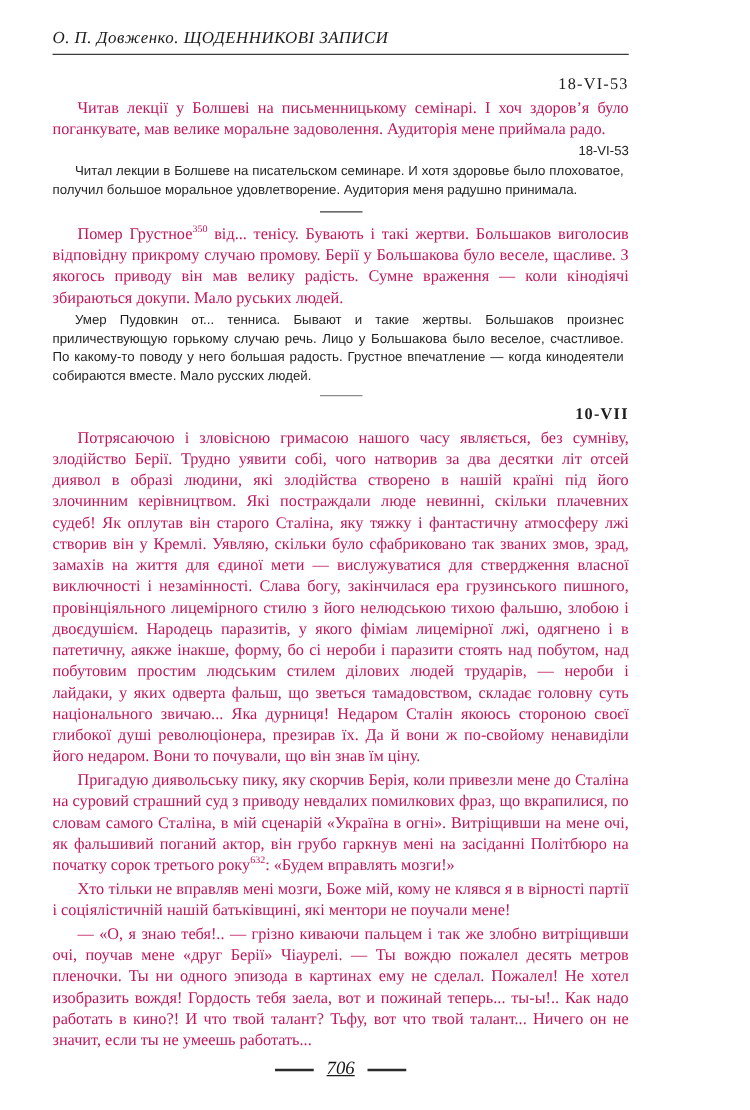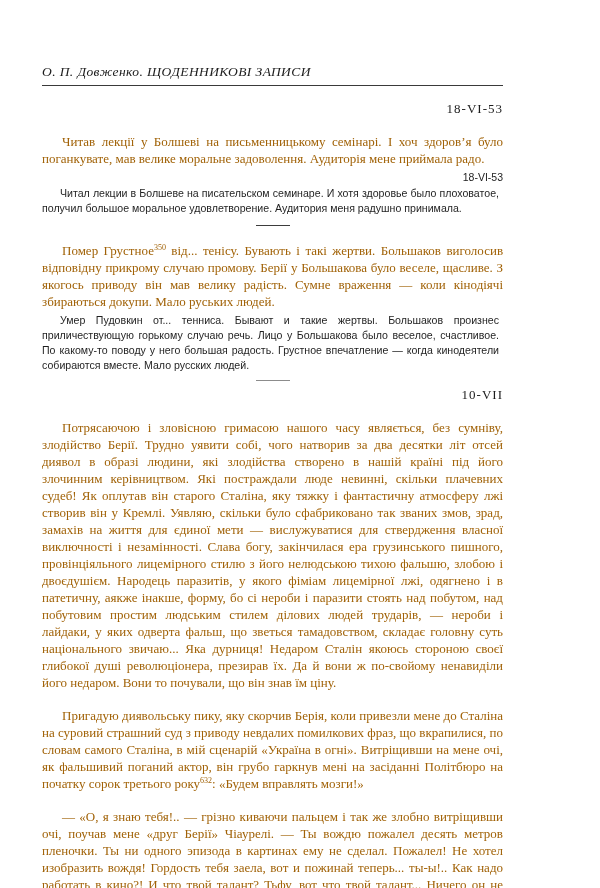--- a/index.html
+++ b/index.html
@@ -6,21 +6,21 @@
   body {
     width: 600px; height: 888px;
     background: #ffffff;
     color: #191919;
     font-family: "Liberation Serif", serif;
     overflow: hidden;
   }
   .page {
     box-sizing: border-box;
     width: 540px; height: 888px;
-    padding: 64px 37px 0 42px;
+    padding: 22px 37px 0 42px;
   }
   
   .running-header-title {
     font: italic 13.5px "Liberation Serif", serif;
     letter-spacing: 0.4px;
     color: #1c1c1c;
   }
   .header-rule {
     height: 0;
     border-top: 1.2px solid #3a3a3a;
@@ -38,22 +38,22 @@
     text-align: right;
     font: 10.5px "Liberation Sans", sans-serif;
     margin-top: 4px;
     color: #222;
   }
   
   .para-ua {
     font: 13px/17px "Liberation Serif", serif;
     text-align: justify;
     text-indent: 20px;
-    margin: 16px 0 0 0;
-    color: #a16207;
+    margin: 2px 0 0 0;
+    color: #be185d;
   }
   .para-ru {
     font: 10.6px/15px "Liberation Sans", sans-serif;
     text-align: justify;
     text-indent: 18px;
     margin: 3px 4px 0 0;
     color: #1f1f1f;
   }
   sup.fnote {
     font-size: 8px;
@@ -104,23 +104,24 @@
   <div class="date-sans">18-VI-53</div>
   <p class="para-ru">Читал лекции в Болшеве на писательском семинаре. И хотя здоровье было плоховатое, получил большое моральное удовлетворение. Аудитория меня радушно принимала.</p>
 
   <div class="section-divider"></div>
 
   <p class="para-ua"><span>Помер Грустное</span><sup class="fnote">350</sup><span> від... тенісу. Бувають і такі жертви. Большаков виголосив відповідну прикрому случаю промову. Берії у Большакова було веселе, щасливе. З якогось приводу він мав велику радість. Сумне враження — коли кінодіячі збираються докупи. Мало руських людей.</span></p>
   <p class="para-ru">Умер Пудовкин от... тенниса. Бывают и такие жертвы. Большаков произнес приличествующую горькому случаю речь. Лицо у Большакова было веселое, счастливое. По какому-то поводу у него большая радость. Грустное впечатление — когда кинодеятели собираются вместе. Мало русских людей.</p>
 
   <div class="section-divider light"></div>
 
-  <div class="date-serif" style="margin-top:6px;">10-VII</div>
+  <div class="date-serif" style="margin-top:6px;font-weight:bold;">10-VII</div>
   <p class="para-ua">Потрясаючою і зловісною гримасою нашого часу являється, без сумніву, злодійство Берії. Трудно уявити собі, чого натворив за два десятки літ отсей диявол в образі людини, які злодійства створено в нашій країні під його злочинним керівництвом. Які постраждали люде невинні, скільки плачевних судеб! Як оплутав він старого Сталіна, яку тяжку і фантастичну атмосферу лжі створив він у Кремлі. Уявляю, скільки було сфабриковано так званих змов, зрад, замахів на життя для єдиної мети — вислужуватися для ствердження власної виключності і незамінності. Слава богу, закінчилася ера грузинського пишного, провінціяльного лицемірного стилю з його нелюдською тихою фальшю, злобою і двоєдушієм. Народець паразитів, у якого фіміам лицемірної лжі, одягнено і в патетичну, аякже інакше, форму, бо сі нероби і паразити стоять над побутом, над побутовим простим людським стилем ділових людей трударів, — нероби і лайдаки, у яких одверта фальш, що зветься тамадовством, складає головну суть національного звичаю... Яка дурниця! Недаром Сталін якоюсь стороною своєї глибокої душі революціонера, презирав їх. Да й вони ж по-свойому ненавиділи його недаром. Вони то почували, що він знав їм ціну.</p>
   <p class="para-ua"><span>Пригадую диявольську пику, яку скорчив Берія, коли привезли мене до Сталіна на суровий страшний суд з приводу невдалих помилкових фраз, що вкрапилися, по словам самого Сталіна, в мій сценарій «Україна в огні». Витріщивши на мене очі, як фальшивий поганий актор, він грубо гаркнув мені на засіданні Політбюро на початку сорок третього року</span><sup class="fnote">632</sup><span>: «Будем вправлять мозги!»</span></p>
+  <p class="para-ua">Хто тільки не вправляв мені мозги, Боже мій, кому не клявся я в вірності партії і соціялістичній нашій батьківщині, які ментори не поучали мене!</p>
   <p class="para-ua">— «О, я знаю тебя!.. — грізно киваючи пальцем і так же злобно витріщивши очі, поучав мене «друг Берії» Чіаурелі. — Ты вождю пожалел десять метров пленочки. Ты ни одного эпизода в картинах ему не сделал. Пожалел! Не хотел изобразить вождя! Гордость тебя заела, вот и пожинай теперь... ты-ы!.. Как надо работать в кино?! И что твой талант? Тьфу, вот что твой талант... Ничего он не значит, если ты не умеешь работать...</p>
 
   <div class="page-footer">
     <div class="dash"></div>
     <div class="page-number">706</div>
     <div class="dash"></div>
   </div>
 
 </div>
 

